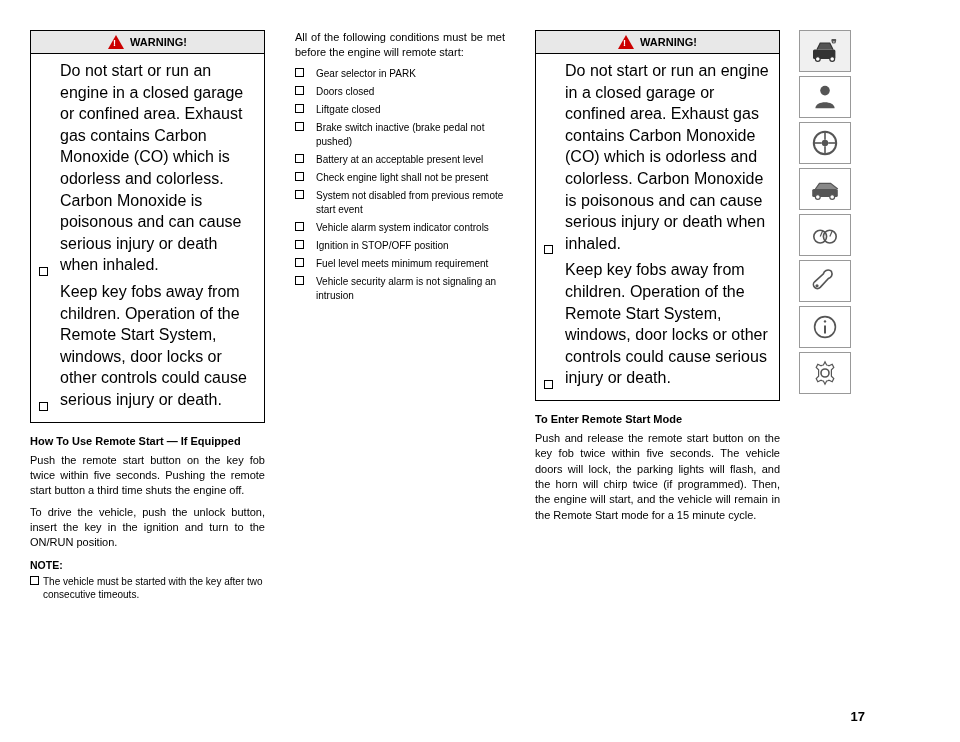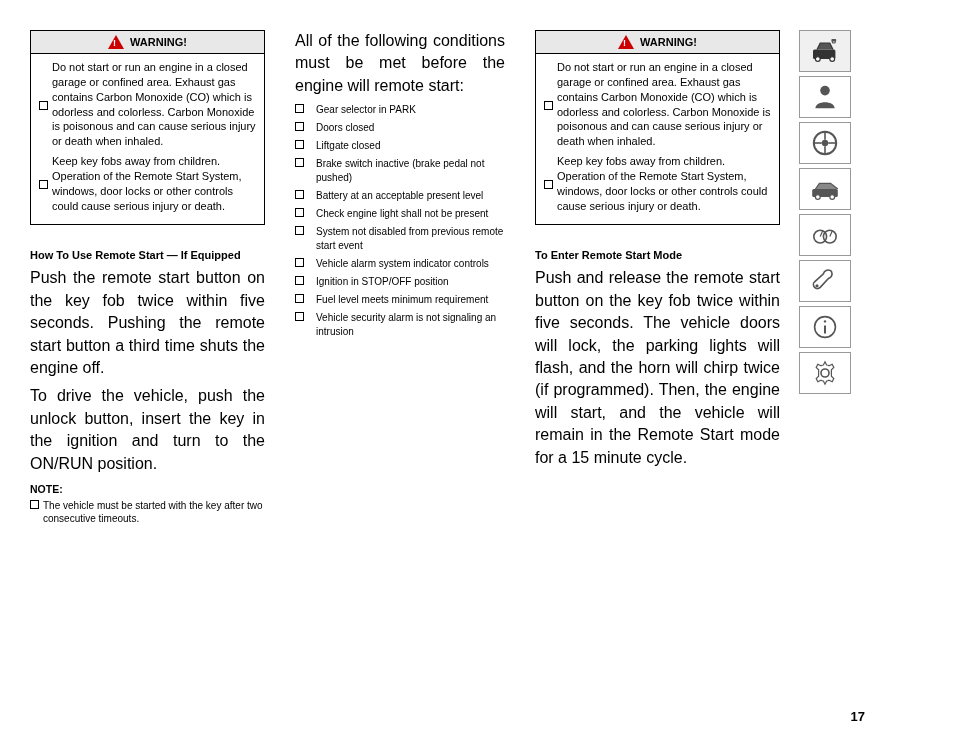--- a/index.html
+++ b/index.html
@@ -44,21 +44,21 @@
       padding: 10px 5px;
       display: flex;
       flex-direction: column;
       align-items: center;
       gap: 4px;
       flex-shrink: 0;
     }
     
     .warning-box {
       border: 1.5px solid #000;
-      margin-bottom: 24px;
+      margin-bottom: 12px;
     }
     .warning-header {
       background: #e8e8e8;
       display: flex;
       align-items: center;
       justify-content: center;
       padding: 4px 6px;
       border-bottom: 1px solid #000;
       gap: 6px;
     }
@@ -83,24 +83,24 @@
     .warning-title {
       font-weight: bold;
       font-size: 11px;
       text-align: center;
     }
     .warning-body {
       padding: 6px 8px;
     }
     .warning-item {
       display: flex;
-      align-items: center;
+      align-items: flex-end;
       margin-bottom: 5px;
-      gap: 4px;
-      font-size: 11px;
+      gap: 12px;
+      font-size: 16px;
       line-height: 1.35;
     }
     .checkbox-icon {
       flex-shrink: 0;
       width: 9px;
       height: 9px;
       border: 1px solid #000;
       margin-top: 1px;
       display: inline-block;
     }
@@ -108,21 +108,21 @@
     .section-heading {
       font-weight: bold;
       font-size: 11px;
       margin-bottom: 6px;
       margin-top: 10px;
     }
     .section-heading:first-of-type {
       margin-top: 0;
     }
     .body-text {
-      font-size: 16px;
+      font-size: 11px;
       line-height: 1.4;
       margin-bottom: 6px;
       text-align: justify;
     }
     .note-label {
       font-weight: bold;
       font-size: 10.5px;
       margin-bottom: 4px;
       margin-top: 8px;
     }

